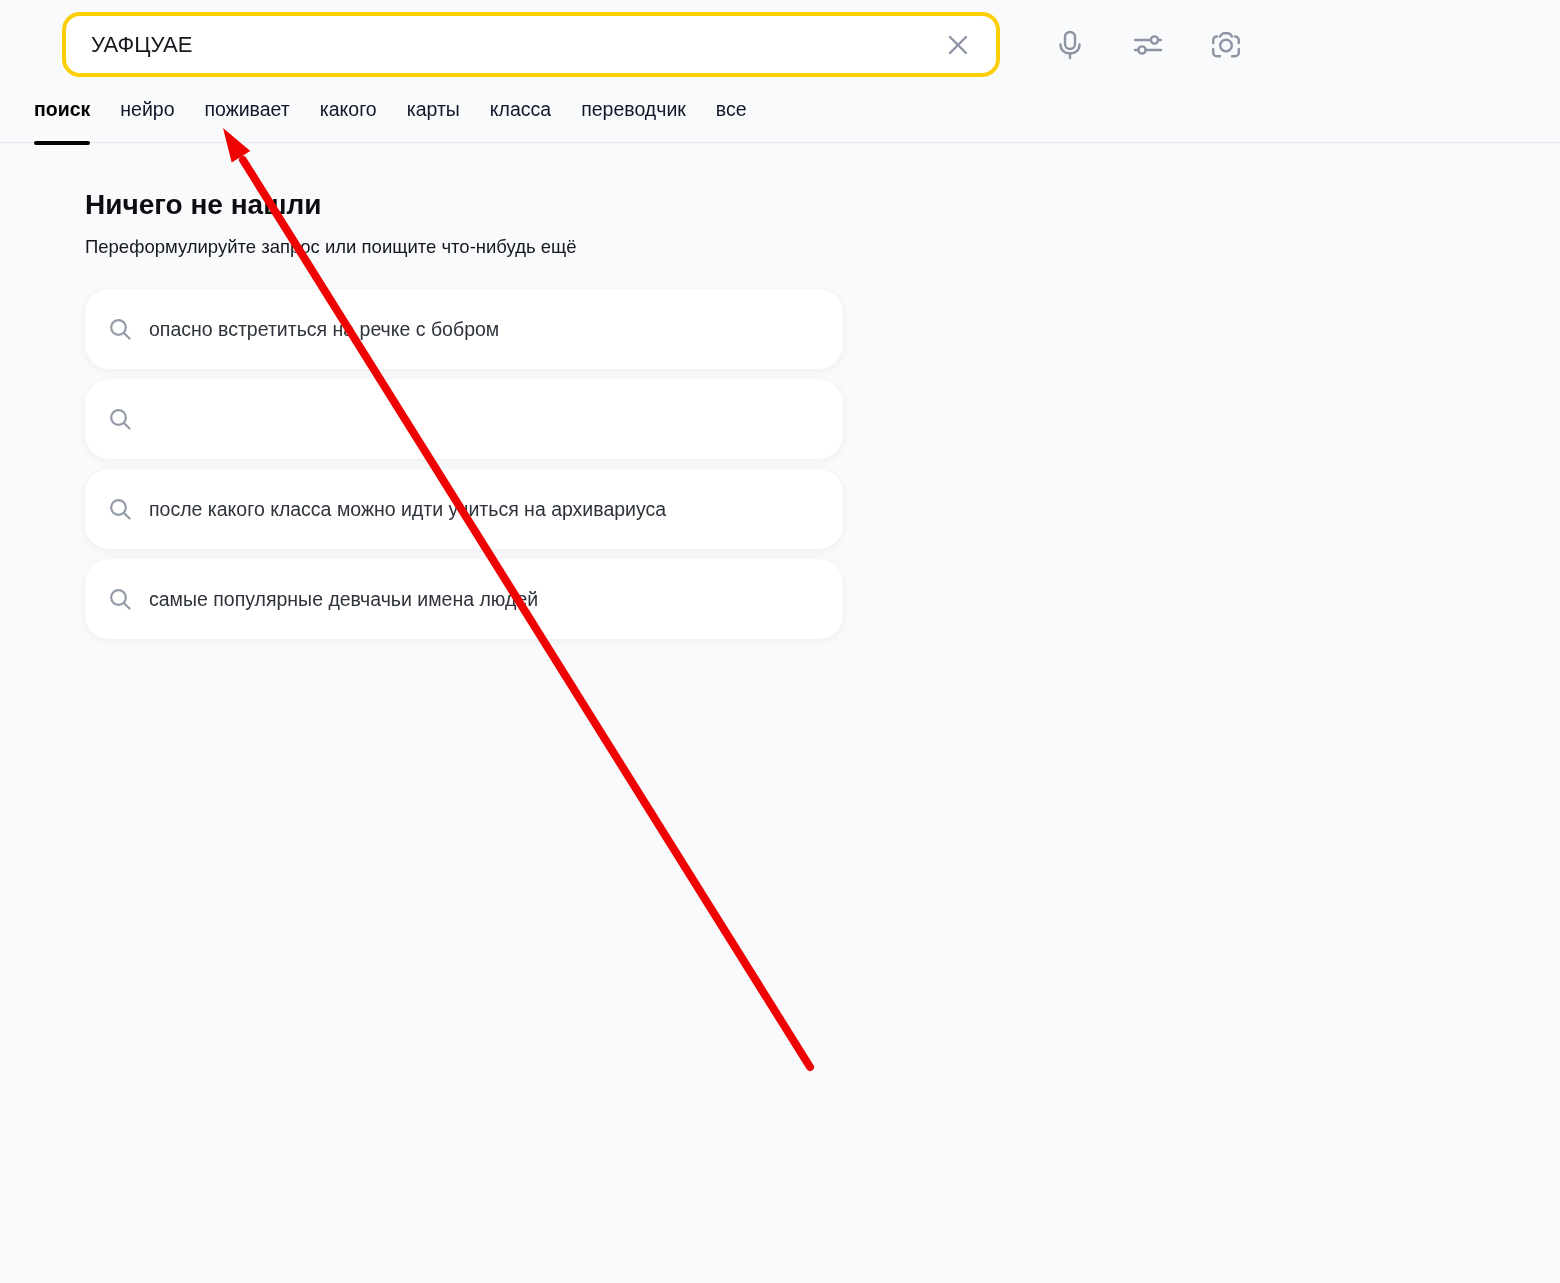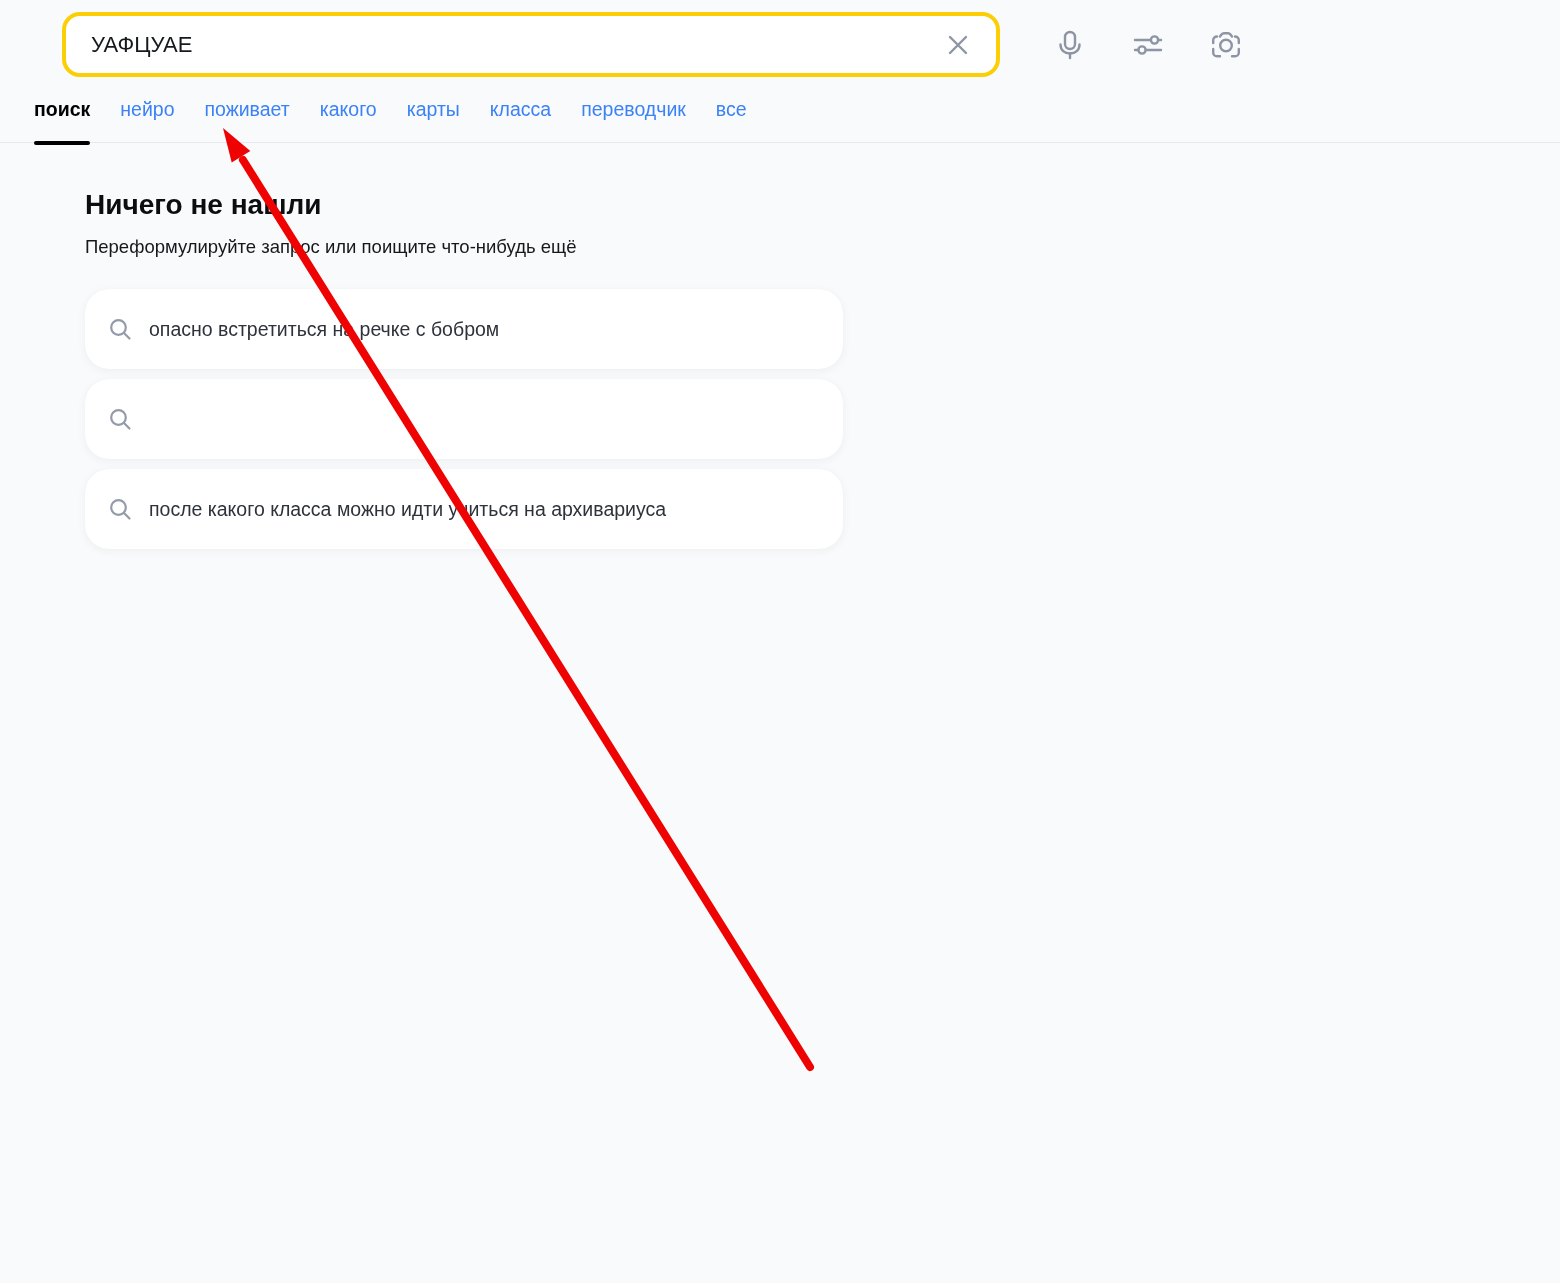--- a/index.html
+++ b/index.html
@@ -54,21 +54,21 @@
   }
   .tabs-inner {
     margin-left: 34px;
     display: flex; gap: 30px;
     height: 100%;
     align-items: flex-start;
     padding-top: 9px;
   }
   .tab {
     font-size: 19.5px;
-    color: #3b82f6;
+    color: #0f172a;
     cursor: pointer;
     position: relative;
     height: 45px;
     white-space: nowrap;
   }
   .tab.active {
     color: #000000;
     font-weight: 700;
   }
   .tab.active .tab-underline {
@@ -222,19 +222,28 @@
     </div>
     <div class="suggestion-card">
       <span class="mag">
         <svg width="25" height="25" viewBox="0 0 25 25" fill="none">
           <circle cx="10.5" cy="10.5" r="7.3" stroke="#939ba9" stroke-width="2.2"></circle>
           <path d="M16 16 L21.5 21.5" stroke="#939ba9" stroke-width="2.2" stroke-linecap="round"></path>
         </svg>
       </span>
       <span class="suggestion-text">после какого класса можно идти учиться на архивариуса</span>
     </div>
+    <div class="suggestion-card">
+      <span class="mag">
+        <svg width="25" height="25" viewBox="0 0 25 25" fill="none">
+          <circle cx="10.5" cy="10.5" r="7.3" stroke="#939ba9" stroke-width="2.2"></circle>
+          <path d="M16 16 L21.5 21.5" stroke="#939ba9" stroke-width="2.2" stroke-linecap="round"></path>
+        </svg>
+      </span>
+      <span class="suggestion-text">самые популярные девчачьи имена людей</span>
+    </div>
   </div>
 </main>
 
 <svg class="arrow-overlay" viewBox="0 0 1560 1283">
   <line x1="810" y1="1067" x2="243" y2="160" stroke="#ee0202" stroke-width="8" stroke-linecap="round"></line>
   <polygon points="223,128 250.3,151.0 231.7,162.6" fill="#ee0202"></polygon>
 </svg>
 
 </body></html>

